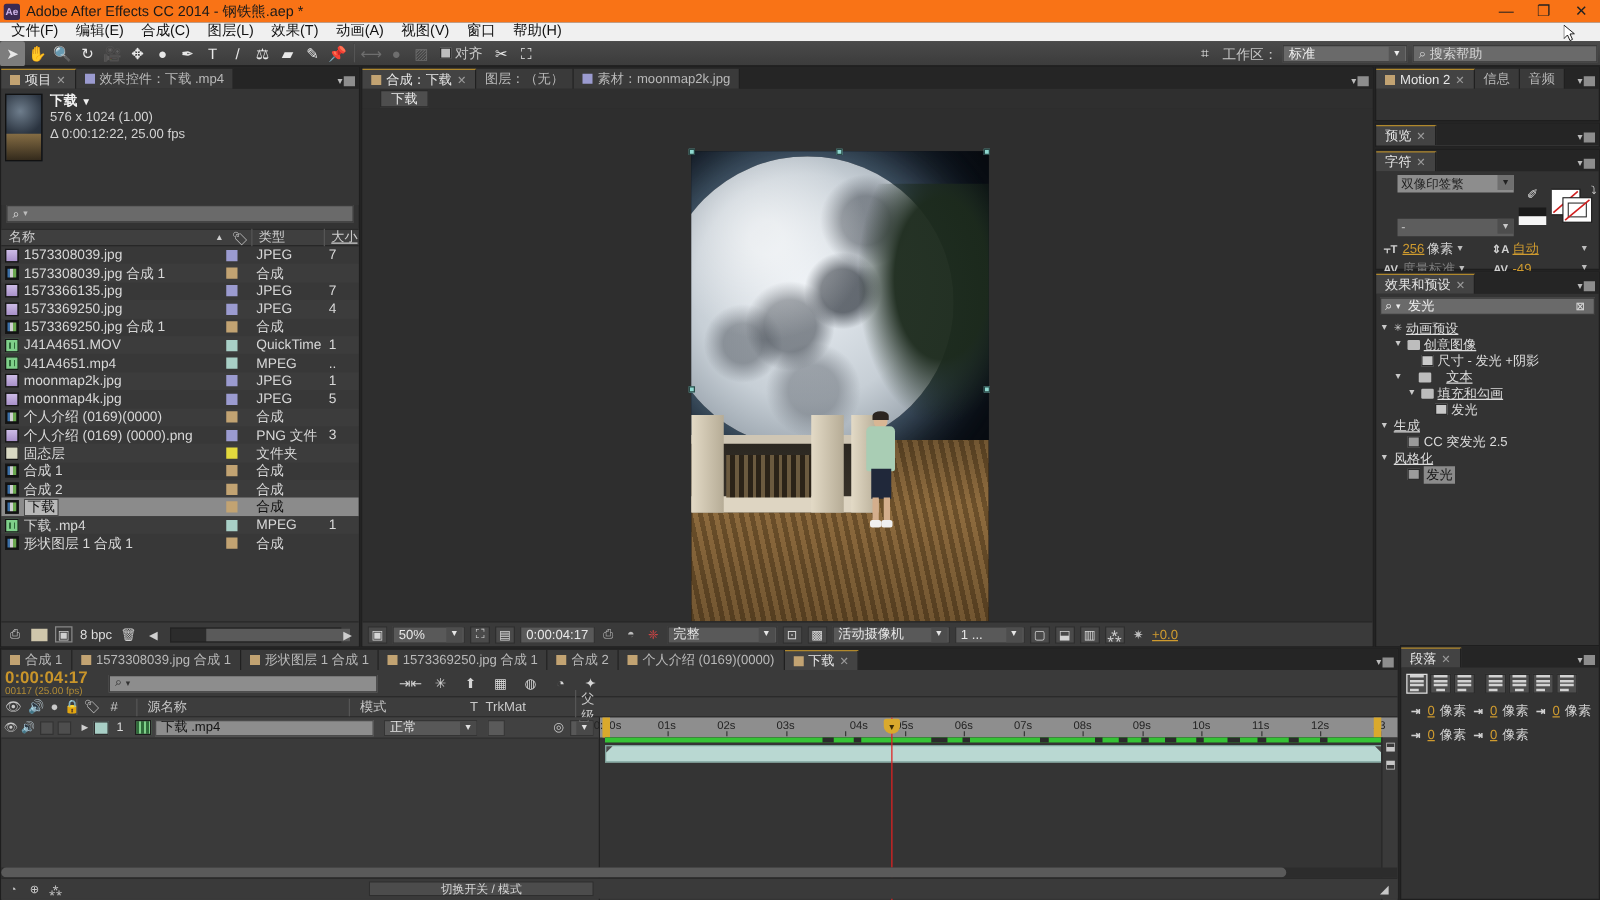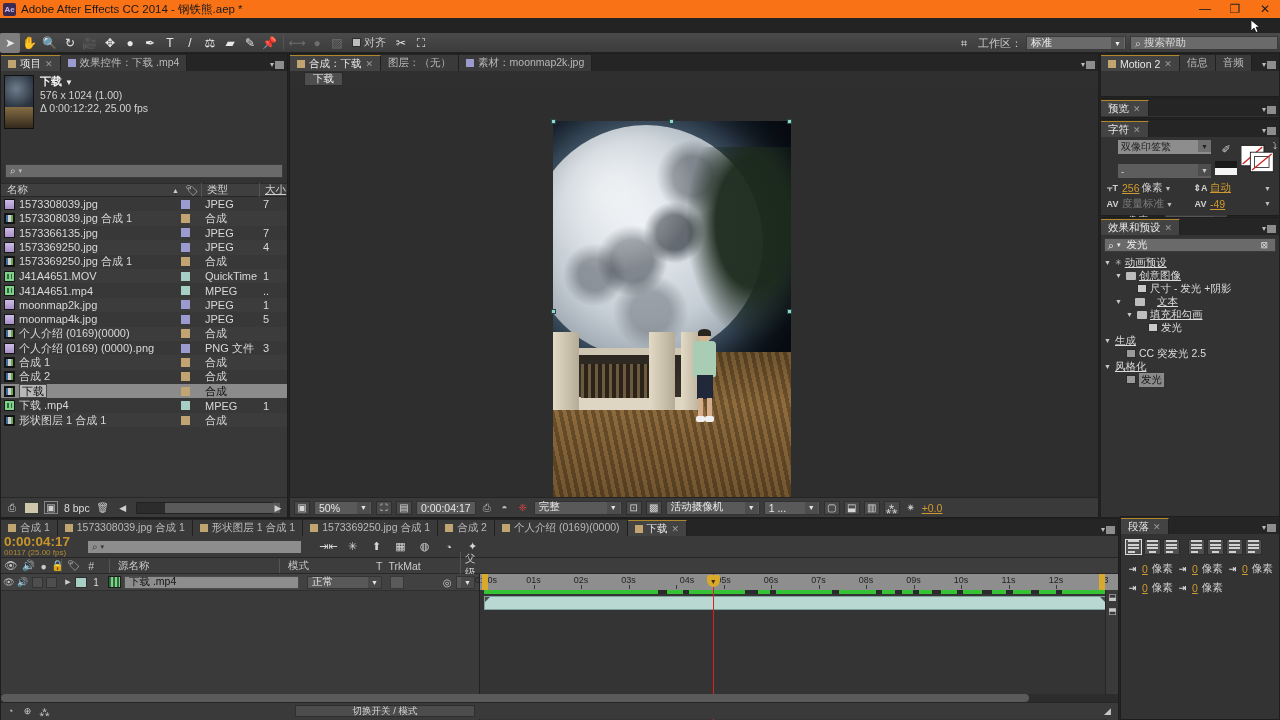--- a/index.html
+++ b/index.html
@@ -337,20 +337,31 @@
   <div class="titlebar">
     <div class="ae-badge">Ae</div>
     <div>Adobe After Effects CC 2014 - 钢铁熊.aep *</div>
     <div class="win-btns">
       <div class="win-btn">—</div>
       <div class="win-btn">❐</div>
       <div class="win-btn close">✕</div>
     </div>
   </div>
 
+  <div class="menubar" id="menu-bar">
+      <div class="mi">文件(F)</div>
+      <div class="mi">编辑(E)</div>
+      <div class="mi">合成(C)</div>
+      <div class="mi">图层(L)</div>
+      <div class="mi">效果(T)</div>
+      <div class="mi">动画(A)</div>
+      <div class="mi">视图(V)</div>
+      <div class="mi">窗口</div>
+      <div class="mi">帮助(H)</div>
+    </div>
 
   <div class="toolbar">
     <div id="tool-icons" style="display:flex;align-items:center;">
         <div class="tb-ico sel">➤</div>
         <div class="tb-ico">✋</div>
         <div class="tb-ico">🔍</div>
         <div class="tb-ico">↻</div>
         <div class="tb-ico">🎥</div>
         <div class="tb-ico">✥</div>
         <div class="tb-ico">●</div>
@@ -523,20 +534,29 @@
         <div class="prow">
           <div class="ico jpg"></div>
           <div class="nm">个人介绍 (0169) (0000).png</div>
           <div class="tag">
             <span class="tagsq" style="background: rgb(155, 155, 208);"></span>
           </div>
           <div class="ty">PNG 文件</div>
           <div class="sz">3</div>
         </div>
         <div class="prow">
+          <div class="ico folder"></div>
+          <div class="nm">固态层</div>
+          <div class="tag">
+            <span class="tagsq" style="background: rgb(227, 217, 61);"></span>
+          </div>
+          <div class="ty">文件夹</div>
+          <div class="sz"></div>
+        </div>
+        <div class="prow">
           <div class="ico comp"></div>
           <div class="nm">合成 1</div>
           <div class="tag">
             <span class="tagsq" style="background: rgb(194, 163, 114);"></span>
           </div>
           <div class="ty">合成</div>
           <div class="sz"></div>
         </div>
         <div class="prow">
           <div class="ico comp"></div>
@@ -720,21 +740,21 @@
         <span>字符</span>
           <span class="x">✕</span>
       </div>
       <div class="panel-menu">
           <span>▾</span>
           <span class="bars"></span>
         </div>
     </div>
     <div class="ch-body">
       <div class="ch-row">
-        <div style="display:flex;flex-direction:column;gap:10px;padding-left:13px;">
+        <div style="display:flex;flex-direction:column;gap:21px;padding-left:13px;">
           <div class="ch-font">
             <span>双像印签繁</span>
             <span class="caret">▼</span>
           </div>
           <div class="ch-style">
             <span>-</span>
             <span class="caret">▼</span>
           </div>
         </div>
         <div style="display:flex;flex-direction:column;gap:4px;align-items:center;">

